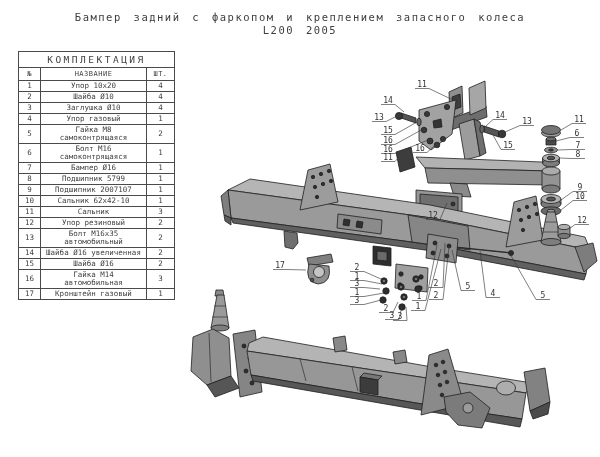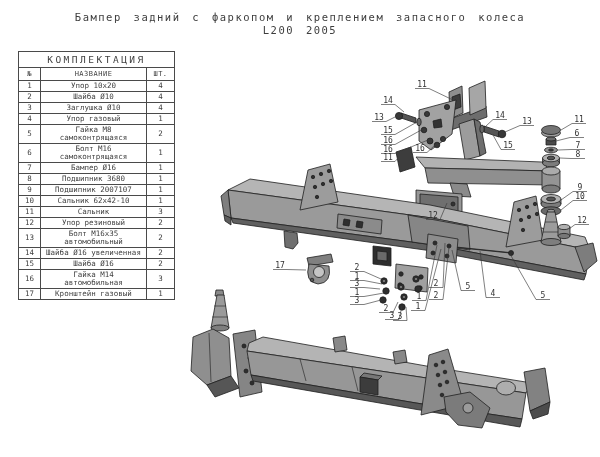--- a/index.html
+++ b/index.html
@@ -85,21 +85,21 @@
           <td>Болт М16 самоконтрящаяся</td>
           <td>1</td>
         </tr>
       <tr>
           <td>7</td>
           <td>Бампер Ø16</td>
           <td>1</td>
         </tr>
       <tr>
           <td>8</td>
-          <td>Подшипник 3680</td>
+          <td>Подшипник 5799</td>
           <td>1</td>
         </tr>
       <tr>
           <td>9</td>
           <td>Подшипник 2007107</td>
           <td>1</td>
         </tr>
       <tr>
           <td>10</td>
           <td>Сальник 62х42-10</td>

